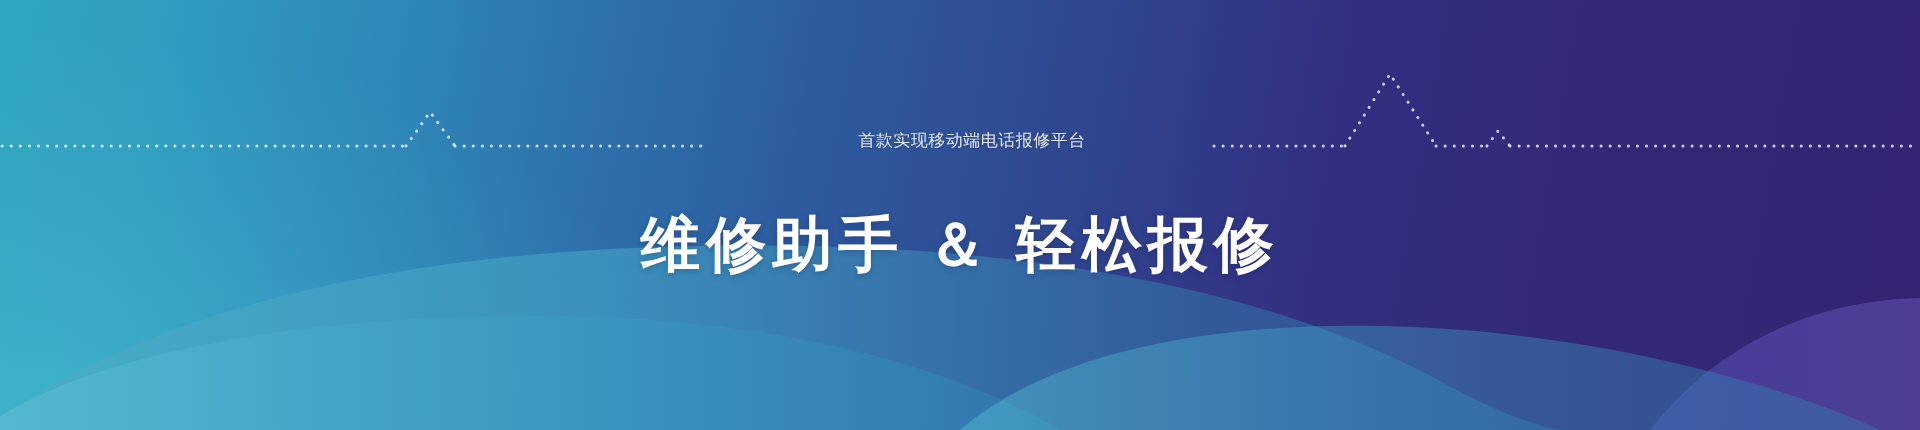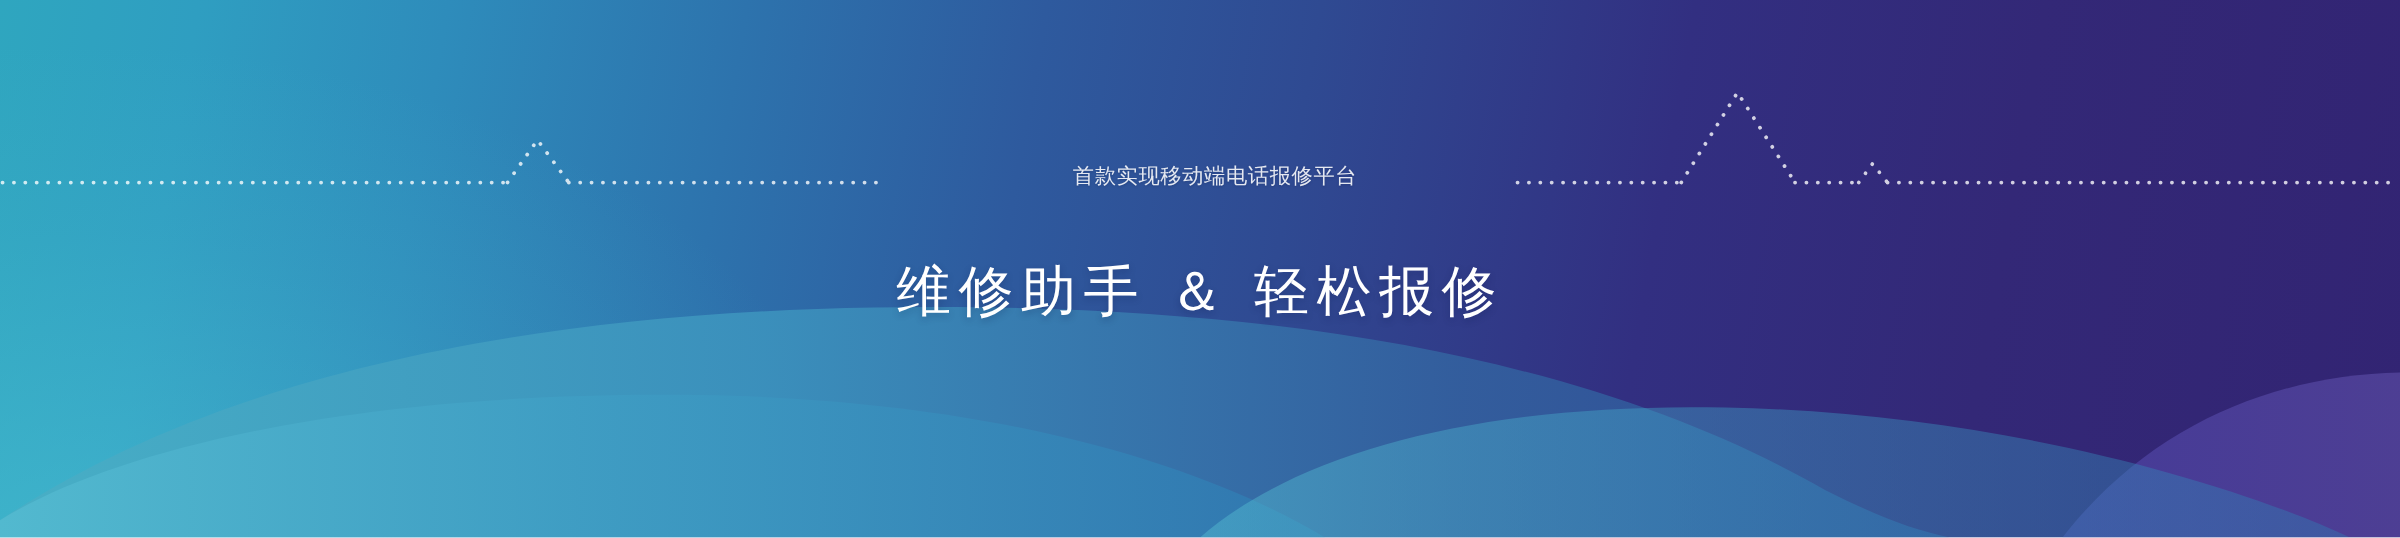--- a/index.html
+++ b/index.html
@@ -93,22 +93,22 @@
     text-shadow: 0 1px 2px rgba(10, 25, 70, 0.28);
   }
 
   #hero-title {
     position: absolute;
     top: 170px;
     left: 0;
     width: 1920px;
     text-align: center;
     color: #ffffff;
-    font-size: 44px;
-    font-weight: 400;
+    font-size: 60px;
+    font-weight: 700;
     letter-spacing: 6px;
     line-height: 70px;
     white-space: nowrap;
     text-shadow: 0 2px 6px rgba(10, 25, 70, 0.25);
   }
 </style>
 </head>
 <body>
 
 <div id="hero-banner">

